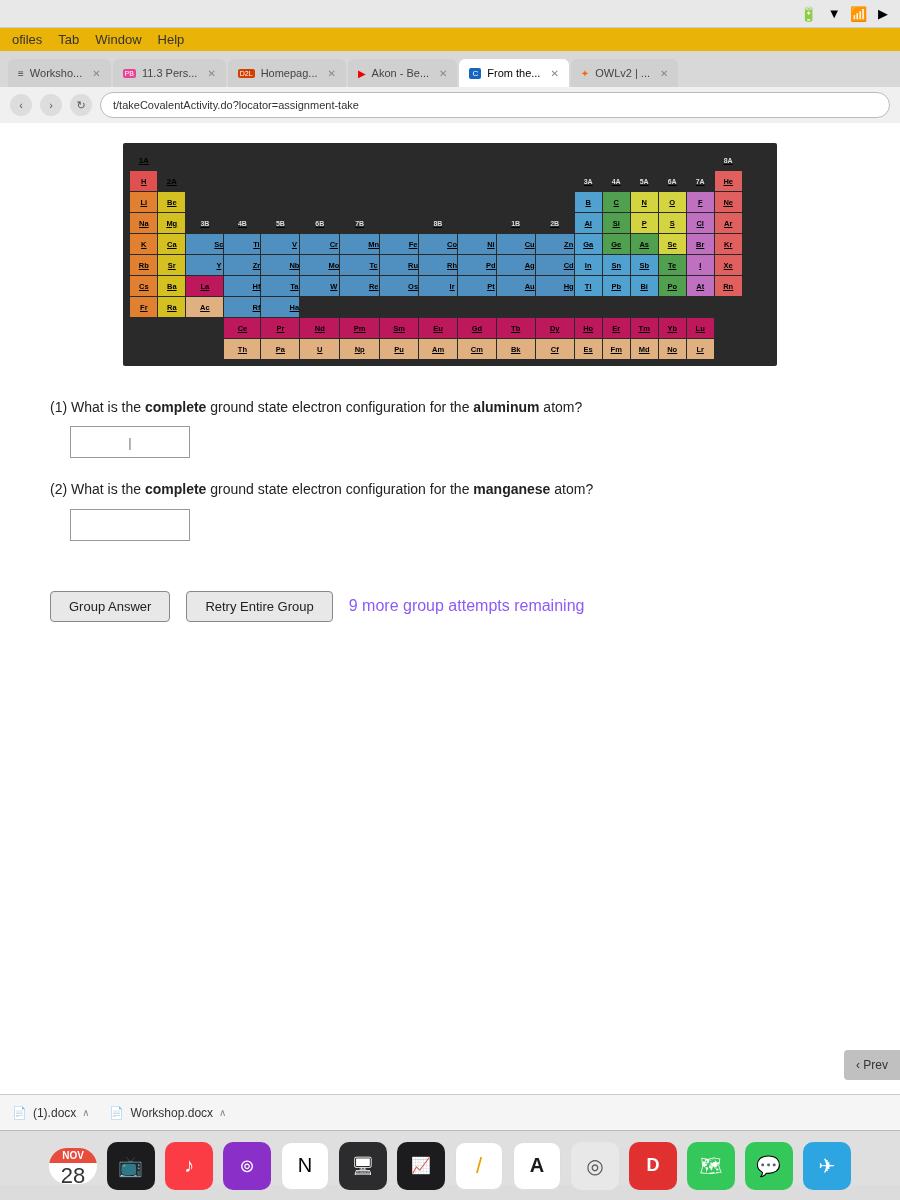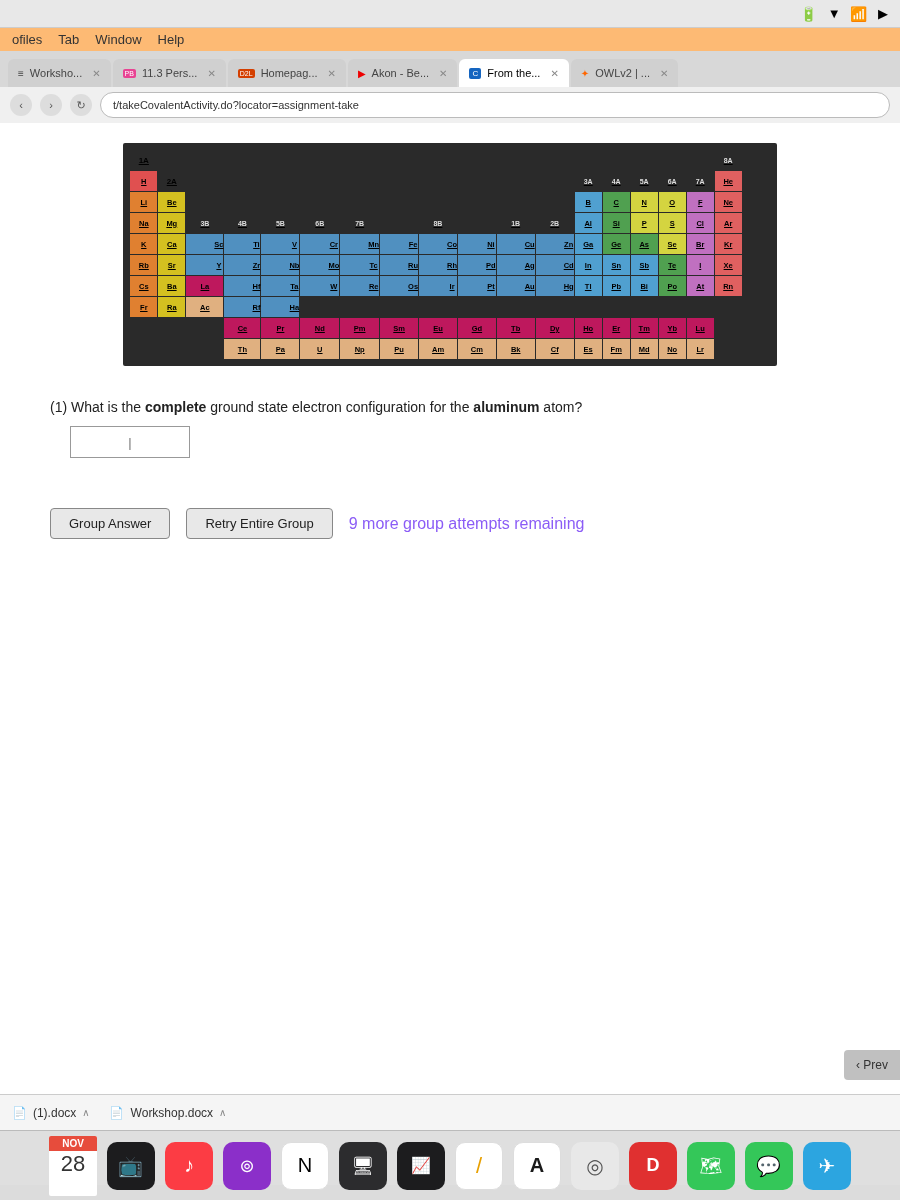--- a/index.html
+++ b/index.html
@@ -24,21 +24,21 @@
       border-bottom: 1px solid #ccc;
     }
 
     .menu-bar {
       display: flex;
       align-items: center;
       padding: 4px 12px;
       gap: 16px;
       font-size: 13px;
       color: #333;
-      background: #fdba74;
+      background: #eab308;
     }
 
     .tab-bar {
       display: flex;
       align-items: flex-end;
       padding: 4px 8px 0;
       background: #d8d8d8;
       gap: 2px;
       overflow: hidden;
       height: 36px;
@@ -254,23 +254,23 @@
       font-size: 22px;
       cursor: pointer;
       position: relative;
       flex-shrink: 0;
     }
     .dock-date {
       display: flex;
       flex-direction: column;
       align-items: center;
       width: 48px;
-      height: 60px;
+      height: 36px;
       background: #fff;
-      border-radius: 2px;
+      border-radius: 18px;
       overflow: hidden;
       cursor: pointer;
     }
     .dock-date-month {
       background: #e74c3c;
       color: #fff;
       font-size: 10px;
       width: 100%;
       text-align: center;
       padding: 2px 0;
@@ -558,20 +558,26 @@
 
   <div class="questions-section">
 
     <div class="question">
       <span>(1) What is the </span><span class="bold">complete</span><span> ground state electron configuration for the </span><span class="bold">aluminum</span><span> atom?</span>
       <div class="answer-box">
         <input type="text" class="answer-input" placeholder="|" style="">
       </div>
     </div>
 
+    <div class="question">
+      <span>(2) What is the </span><span class="bold">complete</span><span> ground state electron configuration for the </span><span class="bold">manganese</span><span> atom?</span>
+      <div class="answer-box">
+        <input type="text" class="answer-input" style="">
+      </div>
+    </div>
   </div>
 
   <div class="button-row">
     <button class="btn">Group Answer</button>
     <button class="btn">Retry Entire Group</button>
     <span class="attempts-text">9 more group attempts remaining</span>
   </div>
 
   <div style="display:flex; justify-content:flex-end; margin-top:20px; padding-right:0;">
     <div class="prev-btn">

